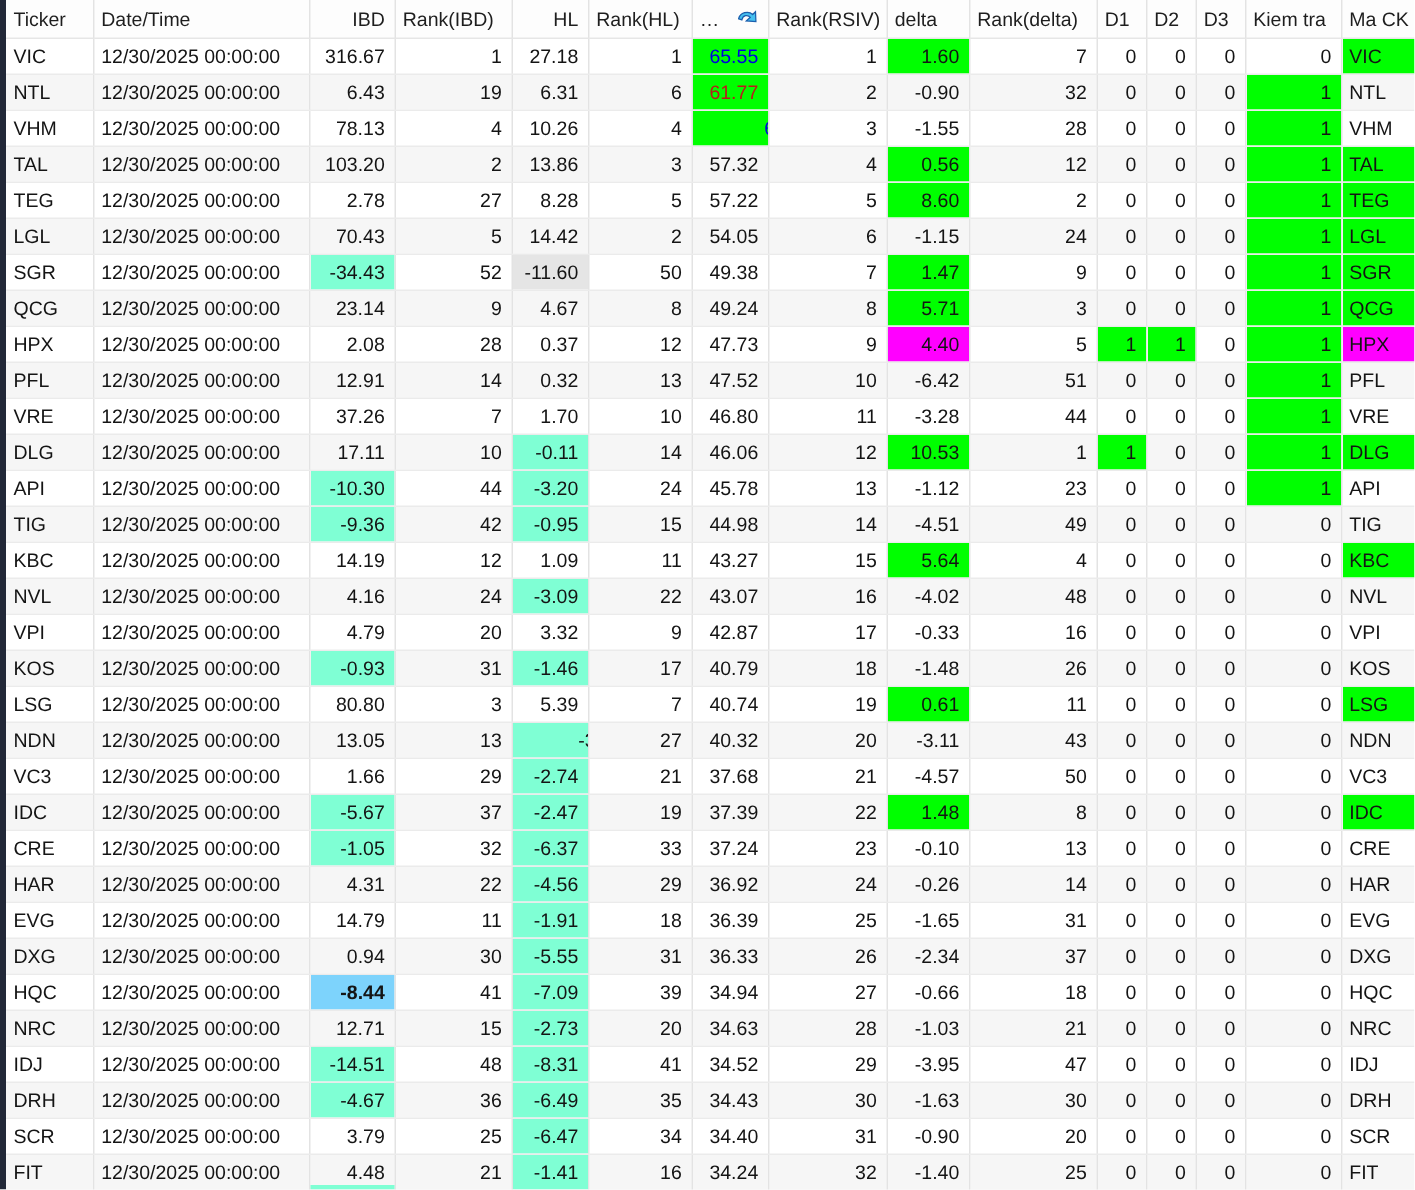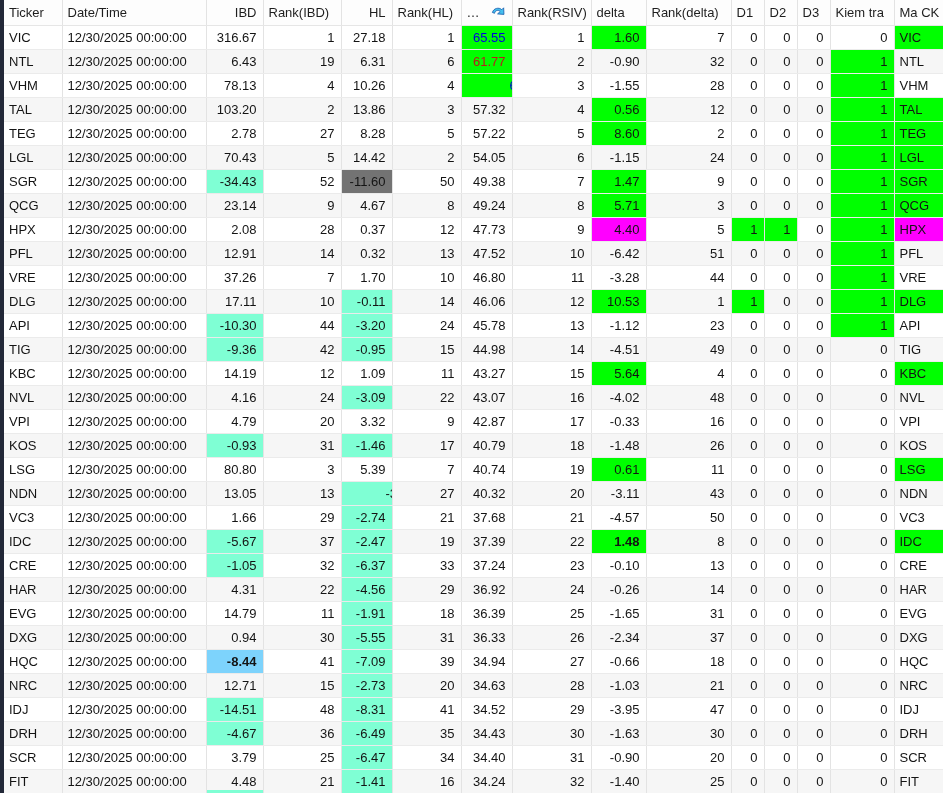--- a/index.html
+++ b/index.html
@@ -187,21 +187,21 @@
           <td class="num">0</td>
           <td class="num">0</td>
           <td class="num" style="background: rgb(0, 255, 0);">1</td>
           <td style="background: rgb(0, 255, 0);">LGL</td>
         </tr>
         <tr>
           <td>SGR</td>
           <td>12/30/2025 00:00:00</td>
           <td class="num" style="background: rgb(127, 255, 212);">-34.43</td>
           <td class="num">52</td>
-          <td class="num" style="background: #737373;">-11.60</td>
+          <td class="num" style="background: #e5e5e5;">-11.60</td>
           <td class="num">50</td>
           <td class="num">49.38</td>
           <td class="num">7</td>
           <td class="num" style="background: rgb(0, 255, 0);">1.47</td>
           <td class="num">9</td>
           <td class="num">0</td>
           <td class="num">0</td>
           <td class="num">0</td>
           <td class="num" style="background: rgb(0, 255, 0);">1</td>
           <td style="background: rgb(0, 255, 0);">SGR</td>
@@ -446,21 +446,21 @@
         </tr>
         <tr>
           <td>IDC</td>
           <td>12/30/2025 00:00:00</td>
           <td class="num" style="background: rgb(127, 255, 212);">-5.67</td>
           <td class="num">37</td>
           <td class="num" style="background: rgb(127, 255, 212);">-2.47</td>
           <td class="num">19</td>
           <td class="num">37.39</td>
           <td class="num">22</td>
-          <td class="num" style="background: rgb(0, 255, 0); font-weight: bold;">1.48</td>
+          <td class="num" style="background: rgb(0, 255, 0);">1.48</td>
           <td class="num">8</td>
           <td class="num">0</td>
           <td class="num">0</td>
           <td class="num">0</td>
           <td class="num">0</td>
           <td style="background: rgb(0, 255, 0);">IDC</td>
         </tr>
         <tr>
           <td>CRE</td>
           <td>12/30/2025 00:00:00</td>

